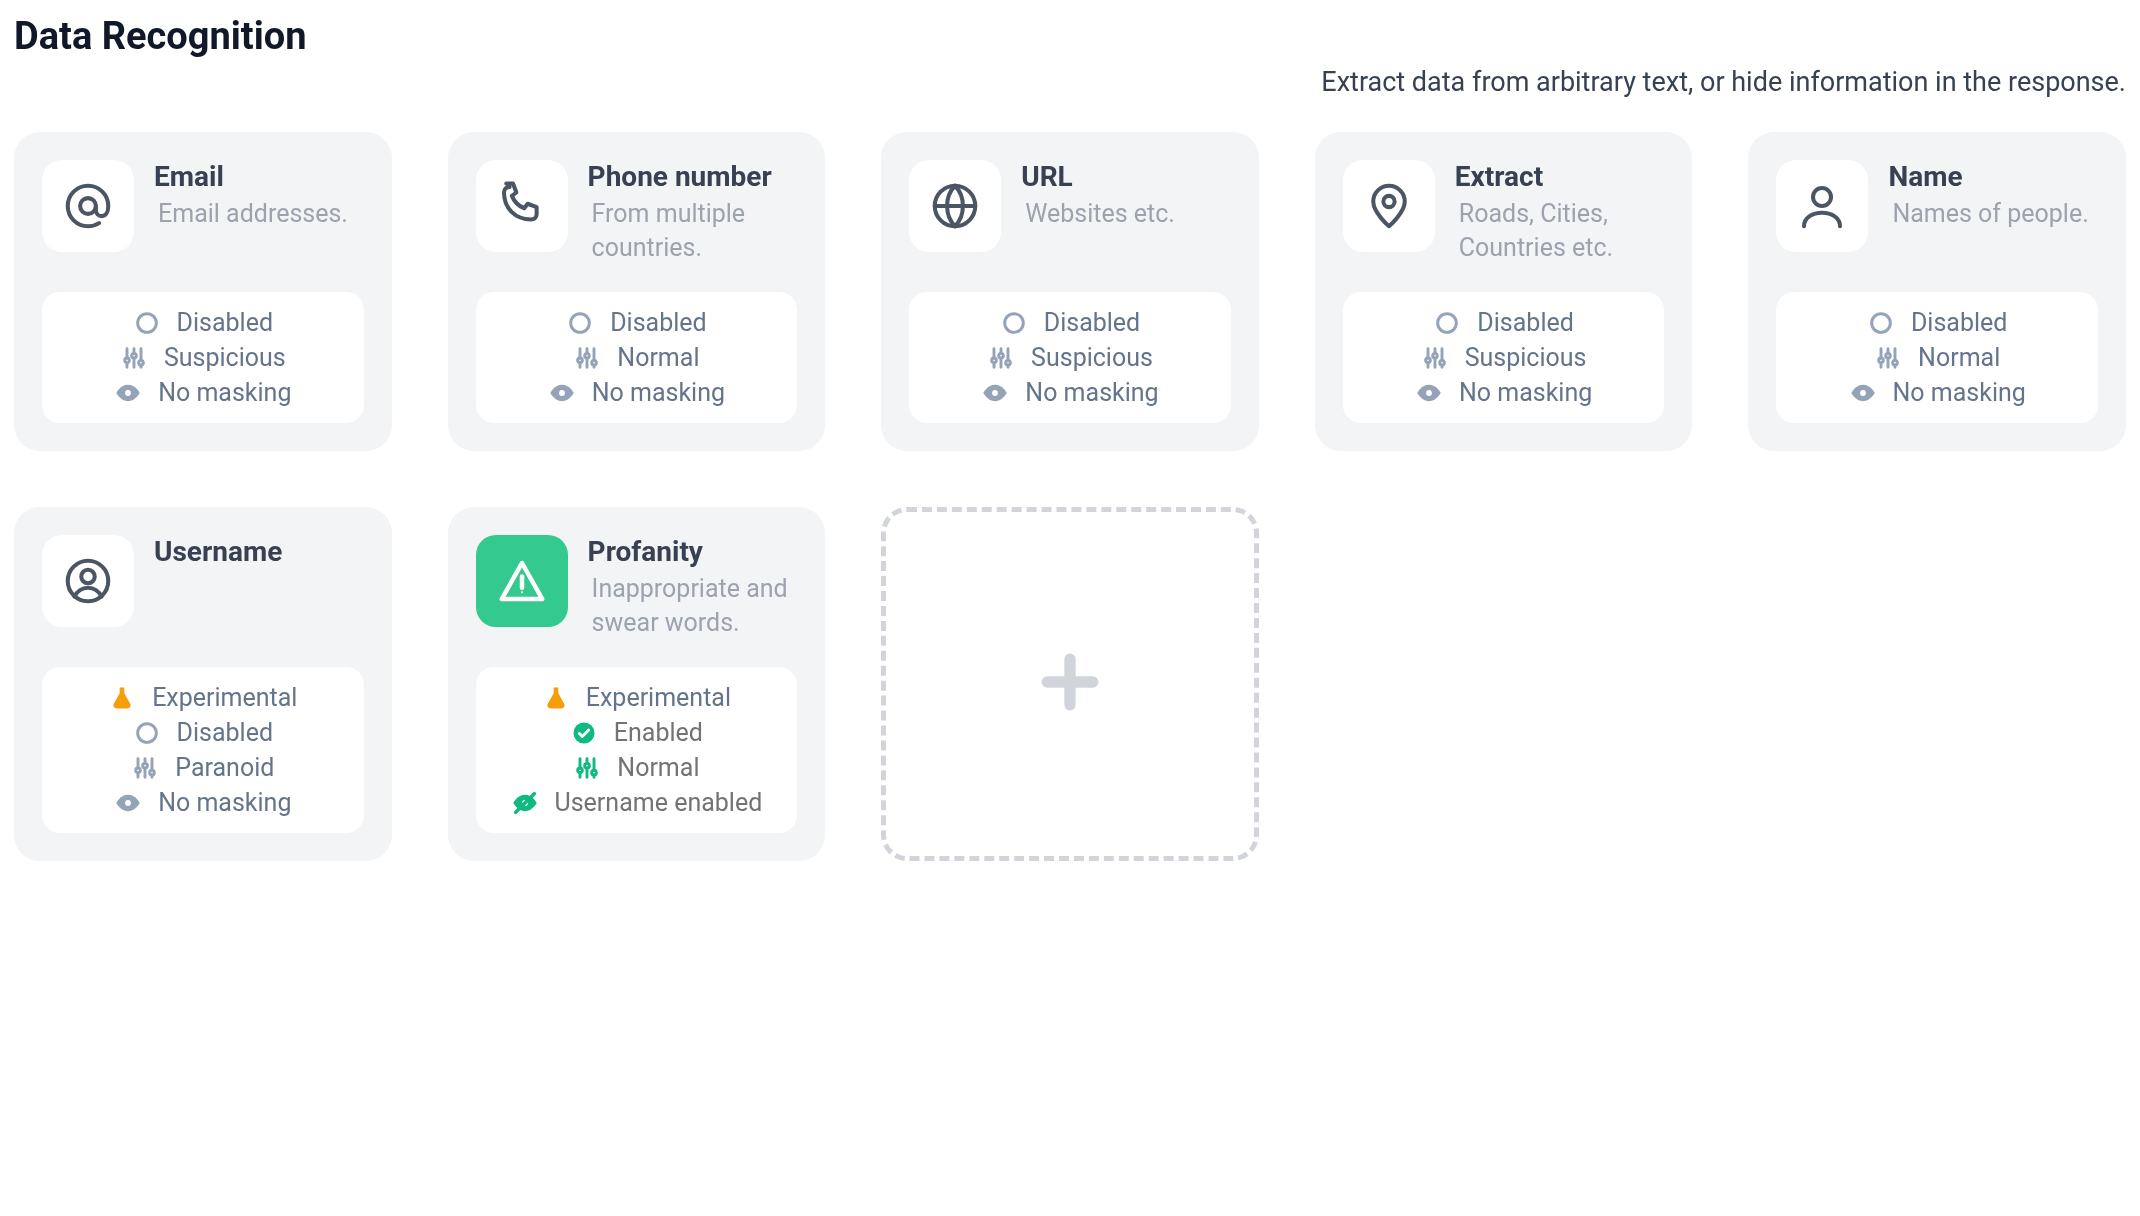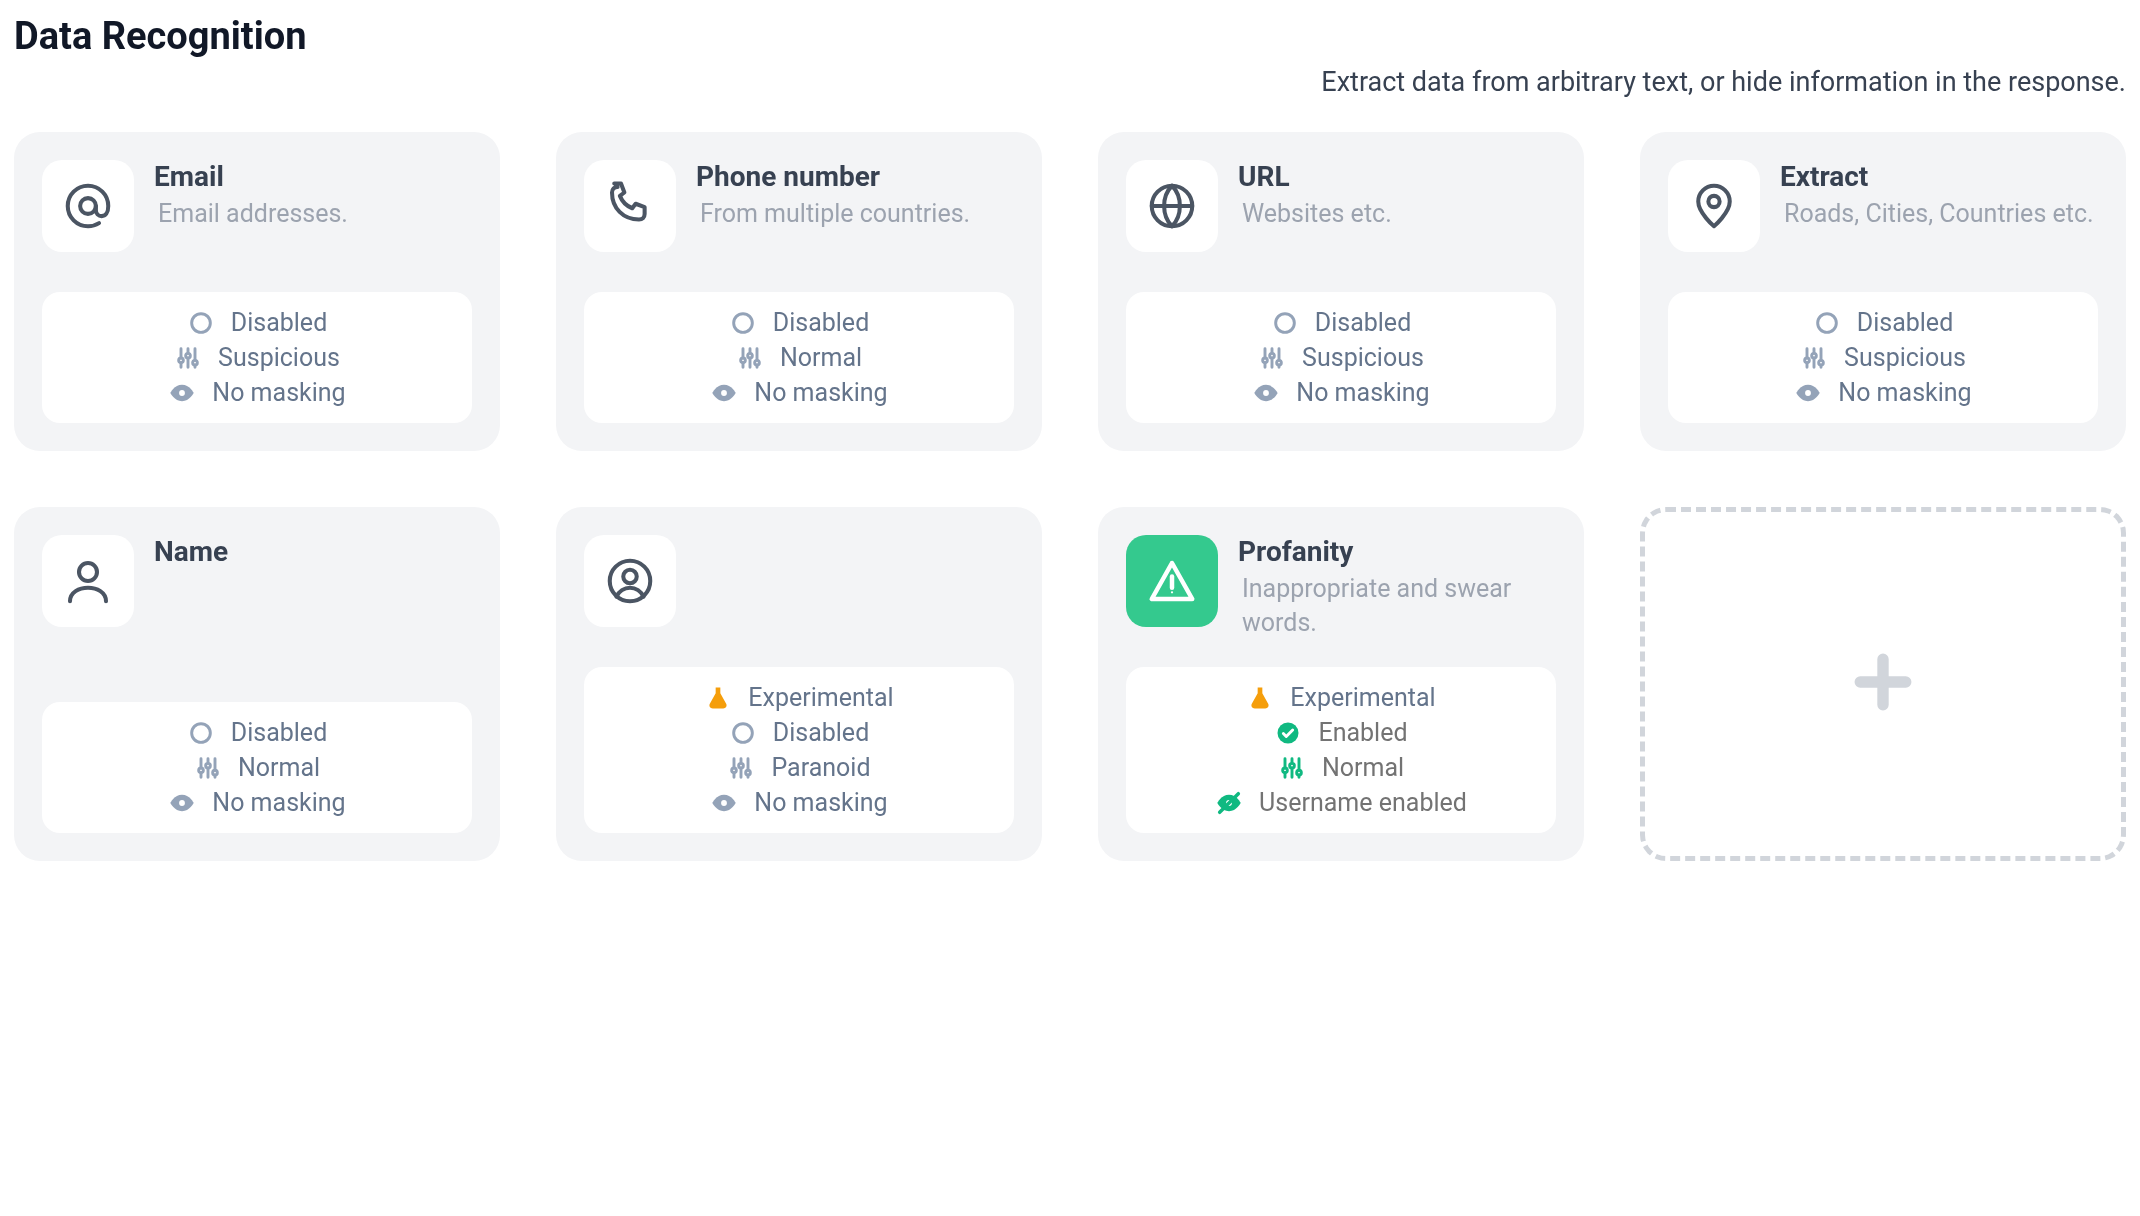--- a/index.html
+++ b/index.html
@@ -8,21 +8,21 @@
     padding: 14px;
     font-family: -apple-system, BlinkMacSystemFont, "Segoe UI", Roboto, "Helvetica Neue", Arial, sans-serif;
     background: #fff;
     color: #111827;
     width: 2140px;
   }
   .page-title { font-size: 38px; font-weight: 700; margin: 0 0 8px 0; }
   .page-subtitle { font-size: 27px; color: #374151; margin: 0 0 34px 0; text-align: right; }
   .grid {
     display: grid;
-    grid-template-columns: repeat(4, 1fr);
+    grid-template-columns: repeat(5, 1fr);
     gap: 56px;
   }
   .card {
     background: #f3f4f6;
     border-radius: 26px;
     padding: 28px;
     display: flex;
     flex-direction: column;
   }
   .card-head { display: flex; gap: 20px; align-items: flex-start; min-height: 132px; }
@@ -246,20 +246,21 @@
   <div class="card">
     <div class="card-head">
       <div class="icon-box">
         <svg class="icon-stroke" viewBox="0 0 48 48">
             <circle cx="24" cy="16" r="8"></circle>
             <path d="M8 42c0-8 8-12 16-12s16 4 16 12"></path>
           </svg>
       </div>
       <div class="card-titles">
         <p class="card-title">Name</p>
+        <p class="card-desc">Names of people.</p>
       </div>
     </div>
     <div class="status-box">
       <div class="status-row">
           <span class="srow-icon">
             <svg viewBox="0 0 24 24">
               <circle cx="12" cy="12" r="8"></circle>
             </svg>
           </span>
           <span>Disabled</span>
@@ -290,20 +291,21 @@
   <div class="card">
     <div class="card-head">
       <div class="icon-box">
         <svg class="icon-stroke" viewBox="0 0 48 48">
             <circle cx="24" cy="24" r="18"></circle>
             <circle cx="24" cy="20" r="6"></circle>
             <path d="M12 38c2-5 7-8 12-8s10 3 12 8"></path>
           </svg>
       </div>
       <div class="card-titles">
+        <p class="card-title">Username</p>
       </div>
     </div>
     <div class="status-box">
       <div class="status-row amber">
           <span class="srow-icon">
             <svg viewBox="0 0 24 24">
               <path d="M10 3h4v5l5 9c1 2-0.3 4-2.5 4h-9C5.3 21 4 19 5 17l5-9V3z" fill="#f59e0b" stroke="none"></path>
             </svg>
           </span>
           <span>Experimental</span>

